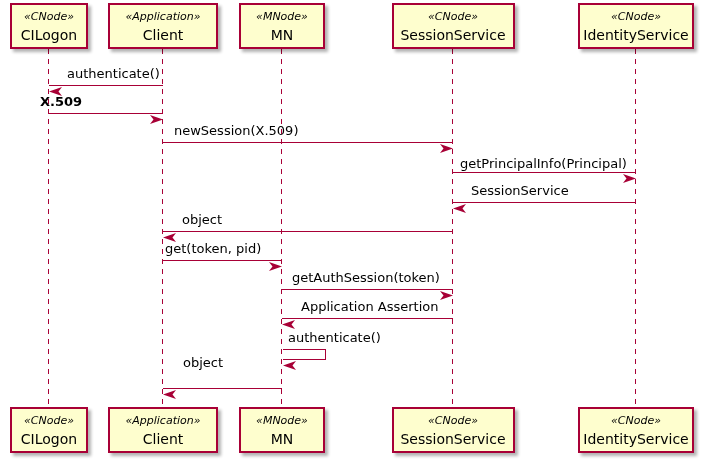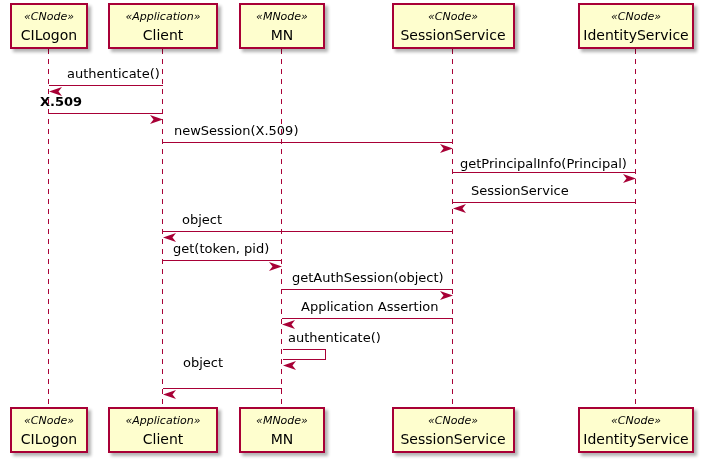--- a/index.html
+++ b/index.html
@@ -91,26 +91,26 @@
       <div class="mlabel" style="left: 471px; top: 183px;">SessionService</div>
       <div class="mline" style="left: 163px; top: 231px; width: 290px;"></div>
       <div class="arrowhead" style="left: 163px; top: 227px;"><svg width="13" height="9" viewBox="0 0 13 9">
           <polygon points="0,4.5 13,0 9.5,4.5 13,9" fill="#A80036"></polygon>
         </svg></div>
       <div class="mlabel" style="left: 182px; top: 212px;">object</div>
       <div class="mline" style="left: 163px; top: 260px; width: 119px;"></div>
       <div class="arrowhead" style="left: 269px; top: 256px;"><svg width="13" height="9" viewBox="0 0 13 9">
           <polygon points="13,4.5 0,0 3.5,4.5 0,9" fill="#A80036"></polygon>
         </svg></div>
-      <div class="mlabel" style="left: 173px; top: 241px;">get(token, pid)</div>
+      <div class="mlabel" style="left: 165px; top: 241px;">get(token, pid)</div>
       <div class="mline" style="left: 282px; top: 289px; width: 171px;"></div>
       <div class="arrowhead" style="left: 440px; top: 285px;"><svg width="13" height="9" viewBox="0 0 13 9">
           <polygon points="13,4.5 0,0 3.5,4.5 0,9" fill="#A80036"></polygon>
         </svg></div>
-      <div class="mlabel" style="left: 292px; top: 270px;">getAuthSession(object)</div>
+      <div class="mlabel" style="left: 292px; top: 270px;">getAuthSession(token)</div>
       <div class="mline" style="left: 282px; top: 318px; width: 171px;"></div>
       <div class="arrowhead" style="left: 282px; top: 314px;"><svg width="13" height="9" viewBox="0 0 13 9">
           <polygon points="0,4.5 13,0 9.5,4.5 13,9" fill="#A80036"></polygon>
         </svg></div>
       <div class="mlabel" style="left: 301px; top: 299px;">Application Assertion</div>
       <div class="mline" style="left: 283px; top: 349px; width: 43px;"></div>
       <div class="vline" style="left: 325px; top: 349px; height: 11px;"></div>
       <div class="mline" style="left: 283px; top: 359px; width: 43px;"></div>
       <div class="arrowhead" style="left: 283px; top: 355px;"><svg width="13" height="9" viewBox="0 0 13 9">
           <polygon points="0,4.5 13,0 9.5,4.5 13,9" fill="#A80036"></polygon>

